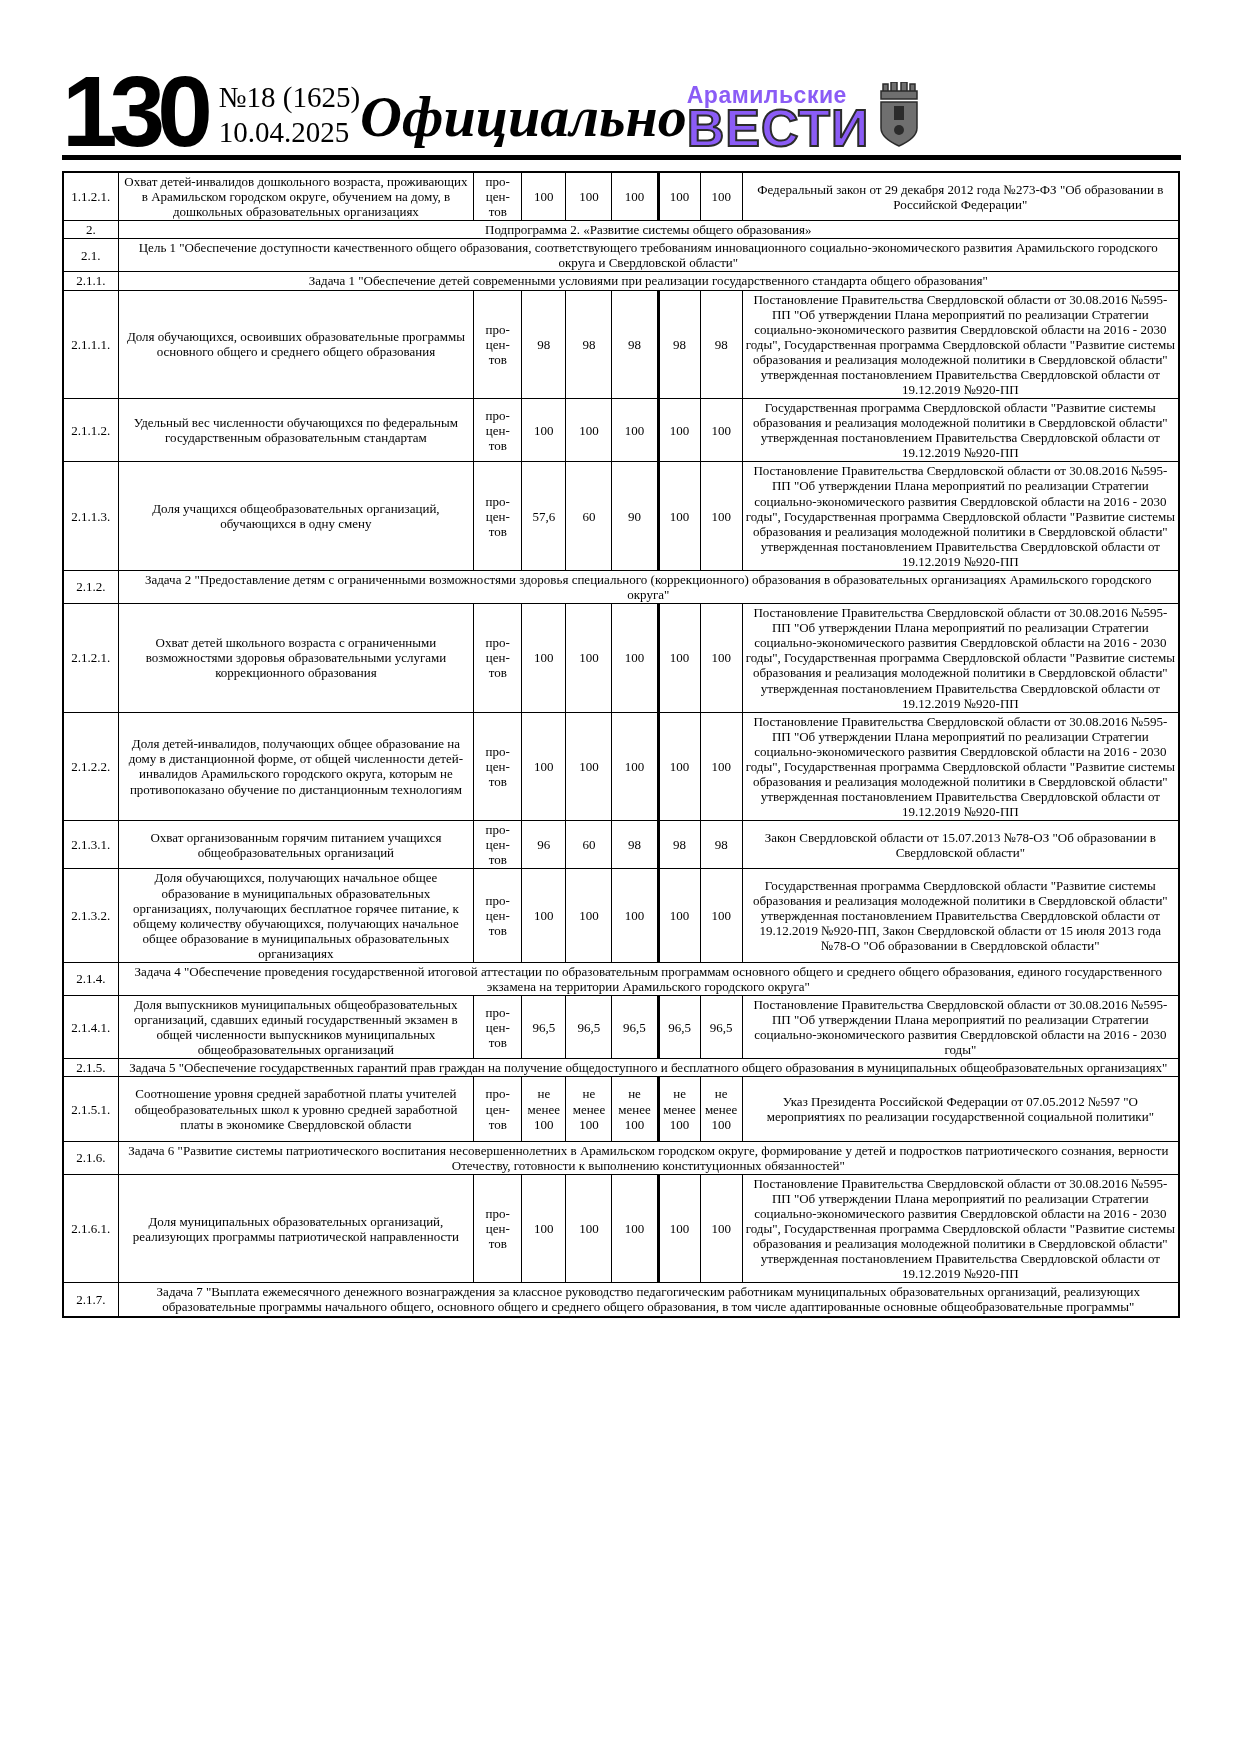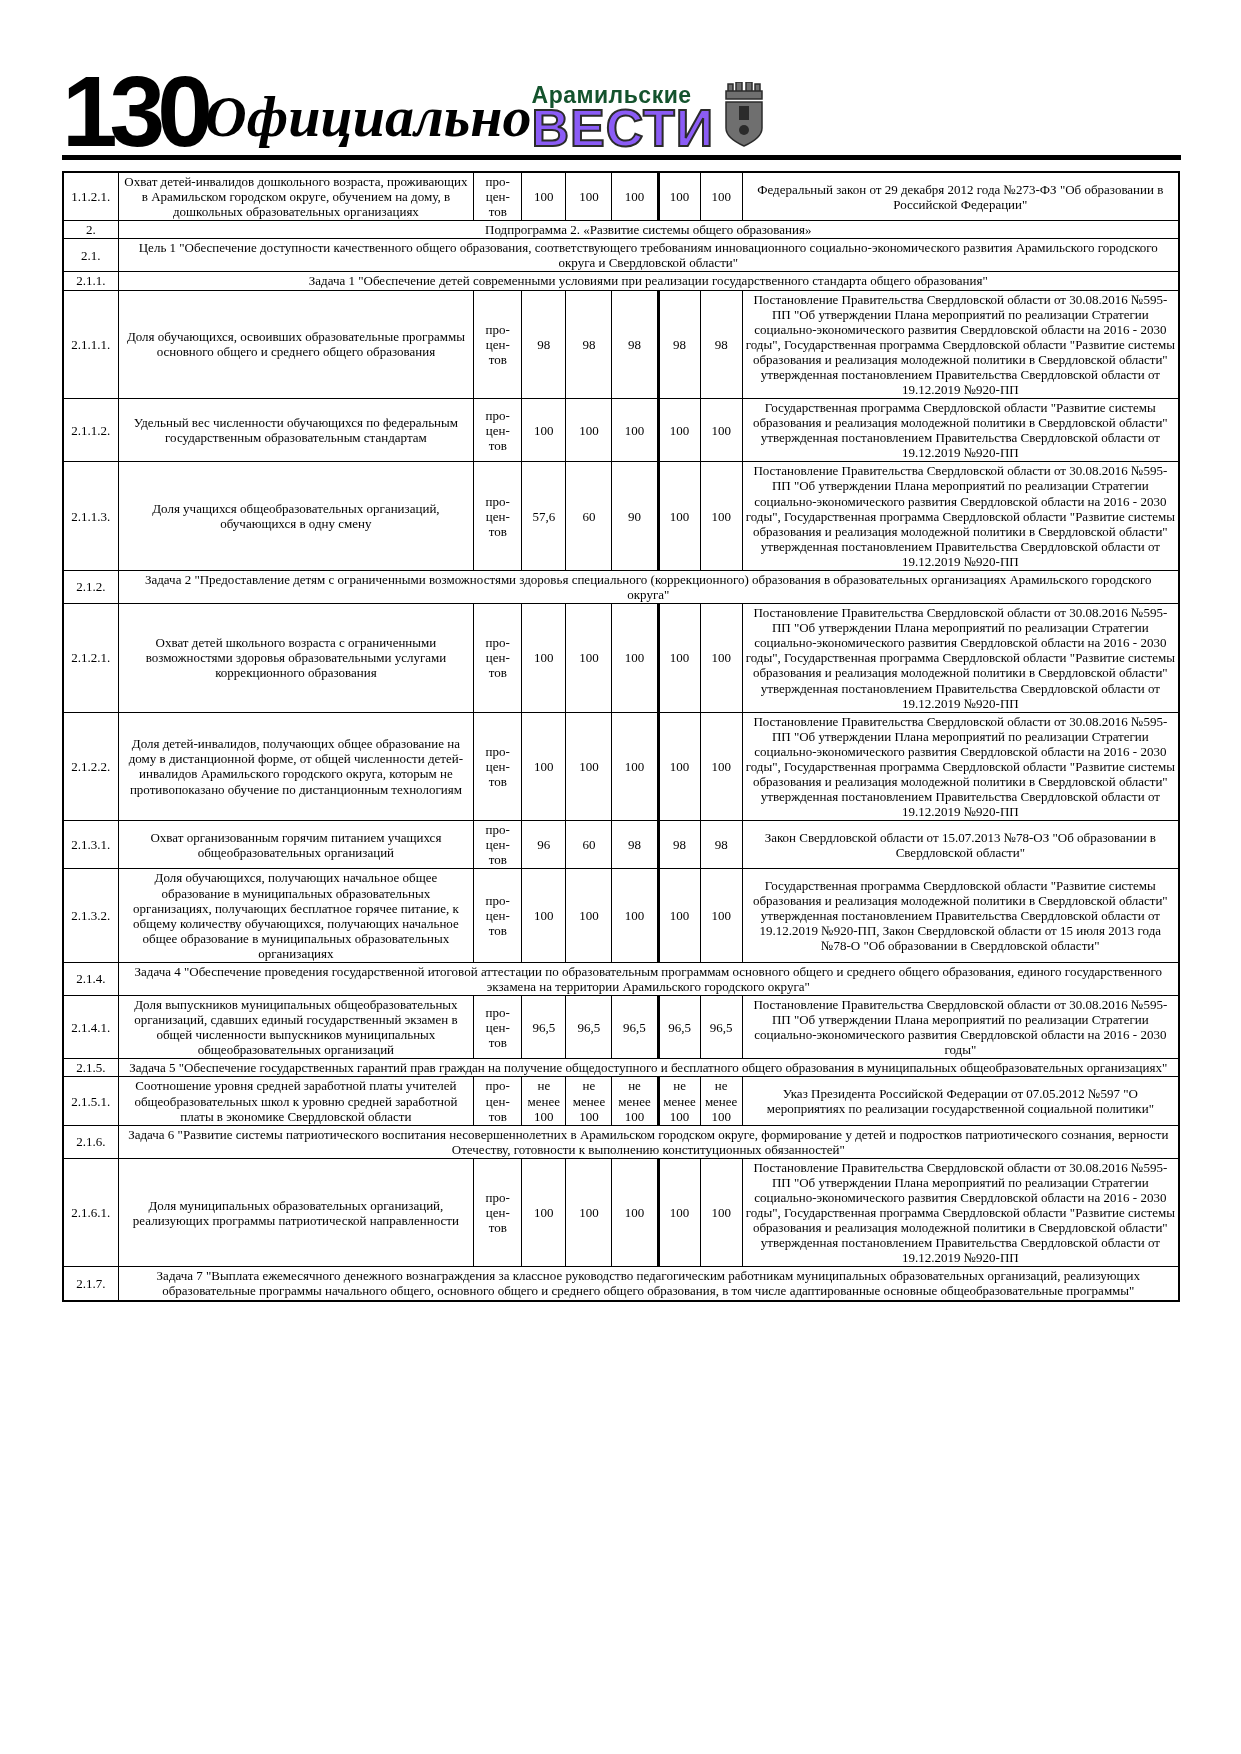--- a/index.html
+++ b/index.html
@@ -28,21 +28,21 @@
   }
   .section-title{
     font-style:italic;font-weight:bold;font-size:58px;line-height:1;
     font-family:"Liberation Serif", serif;
     transform:translateY(-4px);
   }
   .brand{display:flex;align-items:flex-end;}
   .brand-text{display:flex;flex-direction:column;align-items:flex-start;line-height:1;}
   .brand-top{
     font-family:"Liberation Sans", sans-serif;font-weight:bold;
-    font-size:23px;color:#14532d;letter-spacing:.5px;
+    font-size:23px;color:#8b5cf6;letter-spacing:.5px;
   }
   .brand-bottom{
     font-family:"Liberation Sans", sans-serif;font-weight:bold;
     font-size:52px;line-height:.82;color:#8b5cf6;
     -webkit-text-stroke:2px #2b2b2b;letter-spacing:1px;
   }
   .emblem{margin-left:8px;margin-bottom:2px;}
   .rule{height:5px;background:#000;margin-top:5px;}
 
   
@@ -52,32 +52,36 @@
     border:2px solid #000;
   }
   td{
     border:1px solid #000;
     font-size:13px;line-height:1.16;
     text-align:center;vertical-align:middle;
     padding:1px 3px;word-wrap:break-word;
   }
   td.cell-num{padding:1px 1px;}
   td.cell-unit{white-space:pre-line;padding:1px 1px;}
-  td.cell-val{padding:1px 1px;}
+  td.cell-val{padding:9px 1px;}
   td.thick-left{border-left:3px solid #000;}
   td.cell-span{padding:1px 6px;}
 </style>
 </head>
 <body>
 
 <div class="page">
 
   <div class="masthead">
     <div class="pageno-block">
       <div class="page-number">130</div>
+      <div class="issue-block">
+        <div>№18 (1625)</div>
+        <div>10.04.2025</div>
+      </div>
     </div>
     <div class="section-title">Официально</div>
     <div class="brand">
       <div class="brand-text">
         <span class="brand-top">Арамильские</span>
         <span class="brand-bottom">ВЕСТИ</span>
       </div>
       <svg class="emblem" width="44" height="66" viewBox="0 0 44 66">
         <g fill="#6f6f6f" stroke="#2b2b2b" stroke-width="1.5">
           <rect x="6" y="2" width="5" height="8"></rect>

